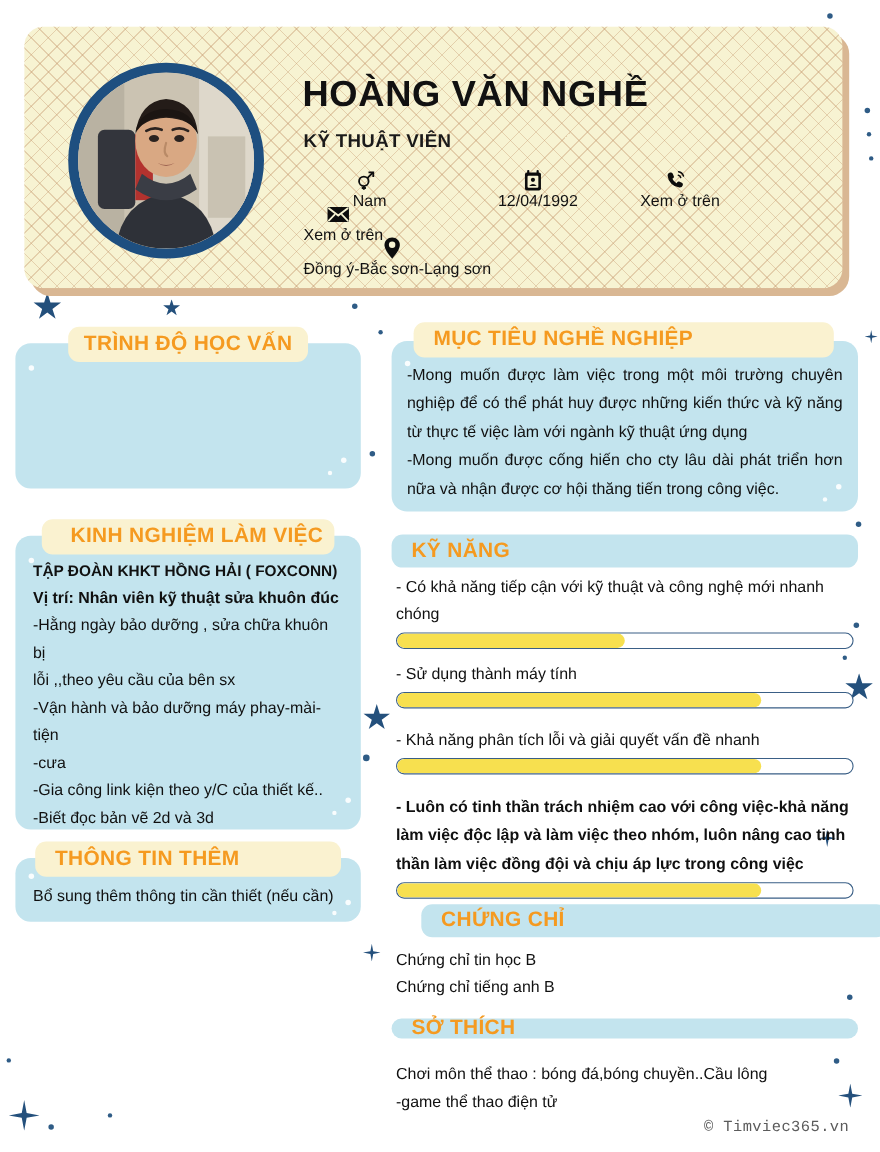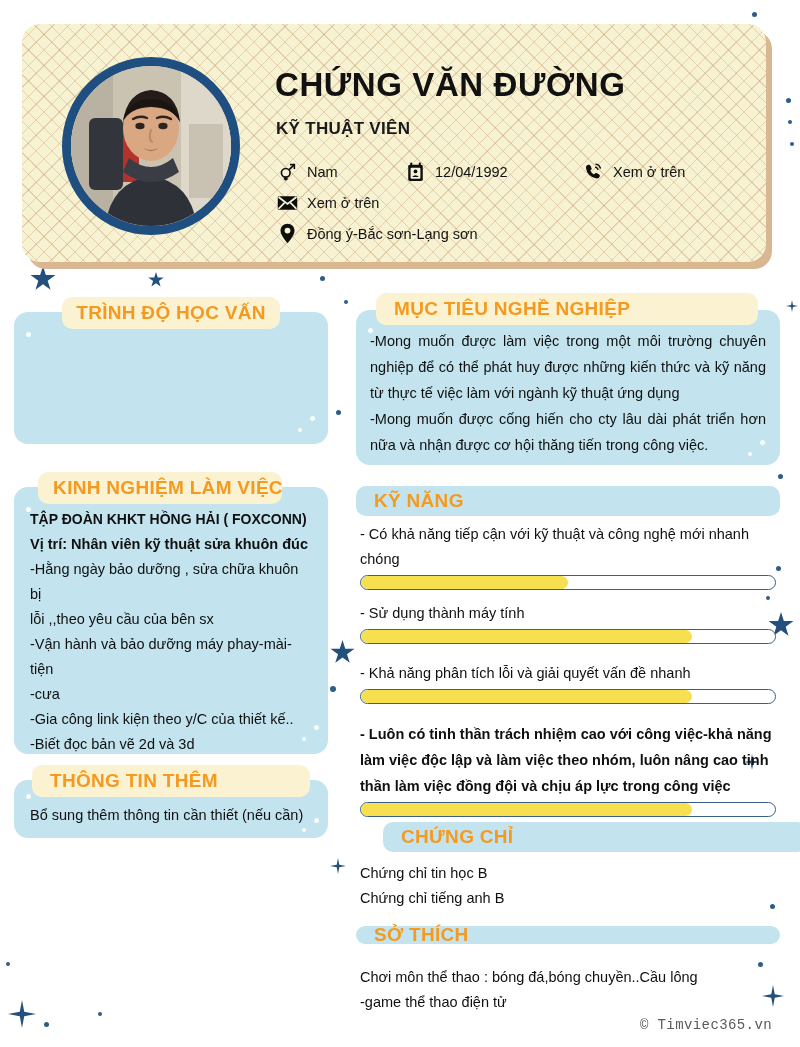--- a/index.html
+++ b/index.html
@@ -39,21 +39,21 @@
   .name{
     position:absolute;left:253px;top:42px;
     font-size:33px;font-weight:bold;color:#111;letter-spacing:.6px;
   }
   .jobtitle{
     position:absolute;left:254px;top:95px;
     font-size:17px;font-weight:bold;color:#1a1a1a;letter-spacing:.3px;
   }
   .contacts{position:absolute;left:254px;top:132px;width:470px;}
   .crow{display:flex;align-items:center;height:31px;}
-  .citem{display:flex;align-items:center;margin-right:8px;}
+  .citem{display:flex;align-items:center;margin-right:8px;flex-direction:column;}
   .cicon{width:22px;height:22px;display:flex;align-items:center;justify-content:center;margin-right:9px;flex:none;}
   .cicon svg{display:block;}
   .ctext{font-size:14.5px;color:#121212;}
 
   
   .card{position:absolute;border-radius:14px;background:#c3e4ee;box-sizing:border-box;}
   .banner{
     position:absolute;border-radius:10px;
     display:flex;align-items:center;box-sizing:border-box;
     padding-left:18px;
@@ -142,21 +142,21 @@
         <path d="M52 54 q10 -14 28 -14 q20 0 29 16 q-4 -22 -29 -23 q-24 1 -28 21 z" fill="#1b1512"></path>
         <ellipse cx="69" cy="60" rx="4.6" ry="3.2" fill="#2b2320"></ellipse>
         <ellipse cx="92" cy="60" rx="4.6" ry="3.2" fill="#2b2320"></ellipse>
         <path d="M62 53 q7 -4 14 -1" stroke="#2b2320" stroke-width="2.4" fill="none" stroke-linecap="round"></path>
         <path d="M86 52 q7 -3 14 1" stroke="#2b2320" stroke-width="2.4" fill="none" stroke-linecap="round"></path>
         <path d="M80 64 q-3 9 1 12" stroke="#b98a67" stroke-width="2" fill="none" stroke-linecap="round"></path>
         <path d="M72 82 q8 4 16 0 q-8 6 -16 0 z" fill="#9c6250"></path>
       </svg>
     </div>
 
-    <div class="name">CHỨNG VĂN ĐƯỜNG</div>
+    <div class="name">HOÀNG VĂN NGHỀ</div>
     <div class="jobtitle">KỸ THUẬT VIÊN</div>
 
     <div class="contacts">
       <div class="crow">
         <div class="citem" style="width:120px;">
           <span class="cicon">
             <svg width="20" height="20" viewBox="0 0 24 24">
                 <g fill="none" stroke="#0d0d0d" stroke-width="2">
                   <circle cx="10.5" cy="13" r="5.2"></circle>
                   <path d="M14.6 9.2 L20.5 3.4"></path>
@@ -226,21 +226,21 @@
   </div>
   <div class="banner cream center" style="left:62px;top:297px;width:218px;height:32px;">
     <span class="btxt">TRÌNH ĐỘ HỌC VẤN</span>
   </div>
 
   <div class="card" style="left:14px;top:487px;width:314px;height:267px;">
     <div class="cd" style="left:12px;top:20px;"></div>
     <div class="cd" style="left:300px;top:238px;"></div>
     <div class="cd" style="left:288px;top:250px;width:4px;height:4px;"></div>
   </div>
-  <div class="banner cream center" style="left:38px;top:472px;width:244px;height:32px;padding-left:16px;">
+  <div class="banner cream center" style="left:38px;top:472px;width:266px;height:32px;padding-left:16px;">
     <span class="btxt">KINH NGHIỆM LÀM VIỆC</span>
   </div>
   <div class="cardbody" style="left:14px;top:507px;width:314px;">
     <div class="line b" style="font-size:14px;">TẬP ĐOÀN KHKT HỒNG HẢI ( FOXCONN)</div>
     <div class="line b">Vị trí: Nhân viên kỹ thuật sửa khuôn đúc</div>
     <div class="line">-Hằng ngày bảo dưỡng , sửa chữa khuôn bị</div>
     <div class="line">lỗi ,,theo yêu cầu của bên sx</div>
     <div class="line">-Vận hành và bảo dưỡng máy phay-mài-tiện</div>
     <div class="line">-cưa</div>
     <div class="line">-Gia công link kiện theo y/C của thiết kế..</div>

